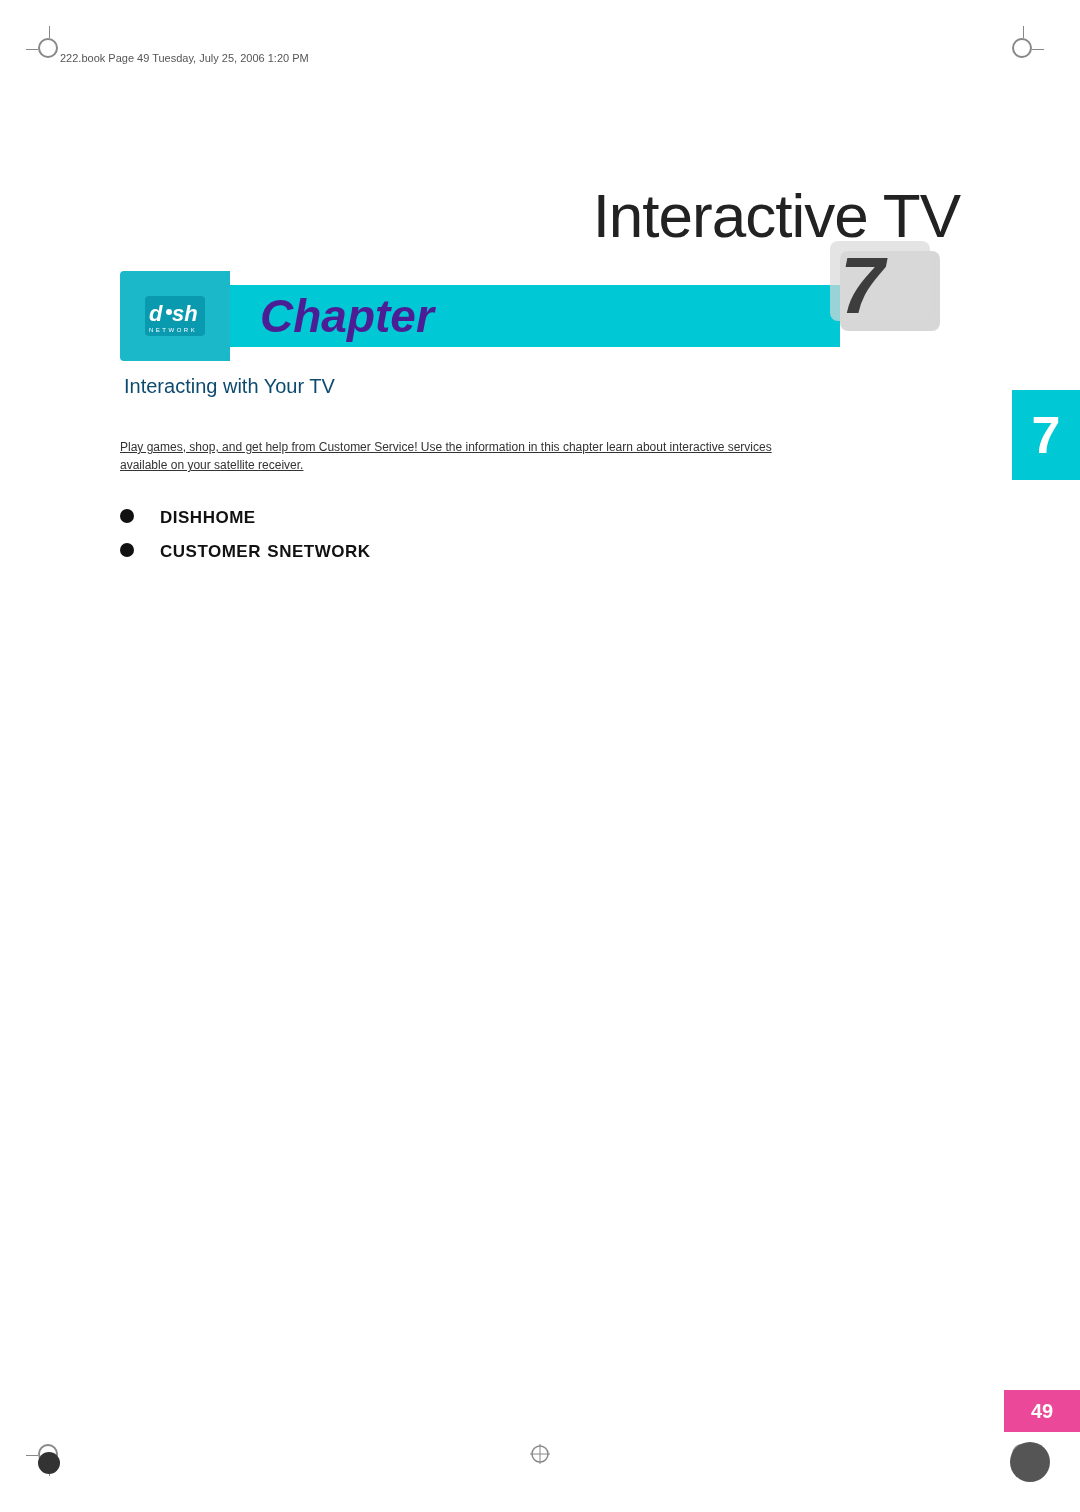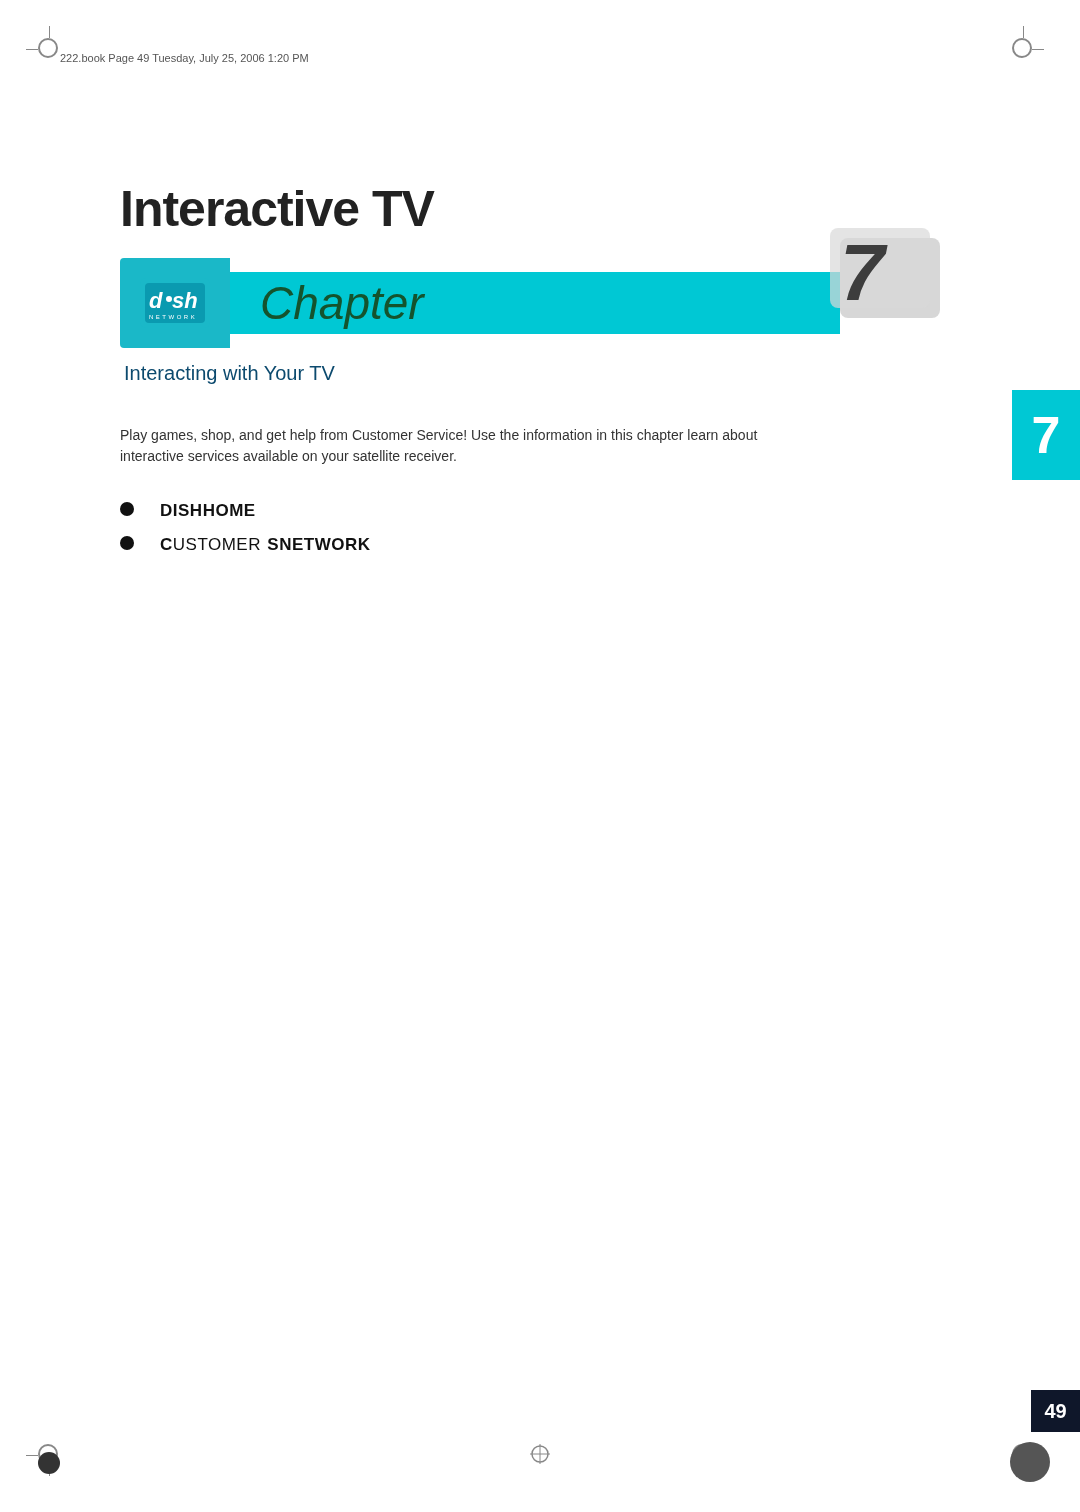--- a/index.html
+++ b/index.html
@@ -31,27 +31,28 @@
       bottom: 120px;
     }
 
     
     .chapter-header {
       position: relative;
       margin-bottom: 40px;
     }
 
     .chapter-title {
-      font-size: 50px;
-      font-weight: 700;
+      font-size: 62px;
+      font-weight: 400;
       color: #222;
       margin-bottom: 20px;
       padding-left: 0px;
       font-family: Arial, Helvetica, sans-serif;
       letter-spacing: -1px;
+      text-align: right;
     }
 
     
     .chapter-banner-row {
       display: flex;
       align-items: center;
       position: relative;
       height: 90px;
     }
 
@@ -81,22 +82,22 @@
       height: 62px;
       flex: 1;
       display: flex;
       align-items: center;
       padding-left: 30px;
       position: relative;
     }
 
     .chapter-label-text {
       font-size: 46px;
-      font-weight: normal;
-      color: #14532d;
+      font-weight: bold;
+      color: #4c1d95;
       font-style: italic;
       font-family: Arial, Helvetica, sans-serif;
     }
 
     
     .chapter-number-container {
       position: relative;
       width: 120px;
       height: 110px;
       flex-shrink: 0;
@@ -114,26 +115,27 @@
     .chapter-subtitle {
       font-size: 20px;
       font-weight: normal;
       color: #0c4a6e;
       margin-top: 14px;
       padding-left: 4px;
     }
 
     
     .description-text {
-      font-size: 14px;
+      font-size: 12px;
       color: #333;
       line-height: 1.5;
       margin-top: 26px;
       margin-bottom: 30px;
       max-width: 700px;
+      text-decoration: underline;
     }
 
     
     .bullet-list {
       list-style: none;
       padding: 0;
       margin: 0;
     }
 
     .bullet-list li {
@@ -184,23 +186,23 @@
       font-weight: bold;
       color: #ffffff;
       font-family: Arial, Helvetica, sans-serif;
     }
 
     
     .page-number-tab {
       position: absolute;
       bottom: 80px;
       right: 0;
-      width: 49px;
+      width: 76px;
       height: 42px;
-      background: #0f172a;
+      background: #ec4899;
       display: flex;
       align-items: center;
       justify-content: center;
       margin-top: 16px;
     }
 
     .page-number {
       font-size: 20px;
       font-weight: bold;
       color: #ffffff;
@@ -378,18 +380,18 @@
   <ul class="bullet-list">
     <li>
       <span class="bullet-dot"></span>
       <span class="bullet-text small-caps">
         <span style="text-transform:uppercase; font-size:17px; letter-spacing:0.5px; font-weight:bold;">D</span><span style="font-variant:small-caps; font-size:17px; font-weight:bold;">ISH</span><span style="text-transform:uppercase; font-size:17px; letter-spacing:0.5px; font-weight:bold;">H</span><span style="font-variant:small-caps; font-size:17px; font-weight:bold;">OME</span>
       </span>
     </li>
     <li>
       <span class="bullet-dot"></span>
       <span class="bullet-text small-caps">
-        <span style="text-transform:uppercase; font-size:17px; letter-spacing:0.5px; font-weight:bold;">C</span><span style="font-variant:small-caps; font-size:17px; font-weight:normal;">USTOMER</span>&nbsp;<span style="text-transform:uppercase; font-size:17px; letter-spacing:0.5px; font-weight:bold;">S</span><span style="font-variant:small-caps; font-size:17px; font-weight:bold;">NETWORK</span>
+        <span style="text-transform:uppercase; font-size:17px; letter-spacing:0.5px; font-weight:bold;">C</span><span style="font-variant:small-caps; font-size:17px; font-weight:bold;">USTOMER</span>&nbsp;<span style="text-transform:uppercase; font-size:17px; letter-spacing:0.5px; font-weight:bold;">S</span><span style="font-variant:small-caps; font-size:17px; font-weight:bold;">NETWORK</span>
       </span>
     </li>
   </ul>
 
 </div>
 
 </body></html>

